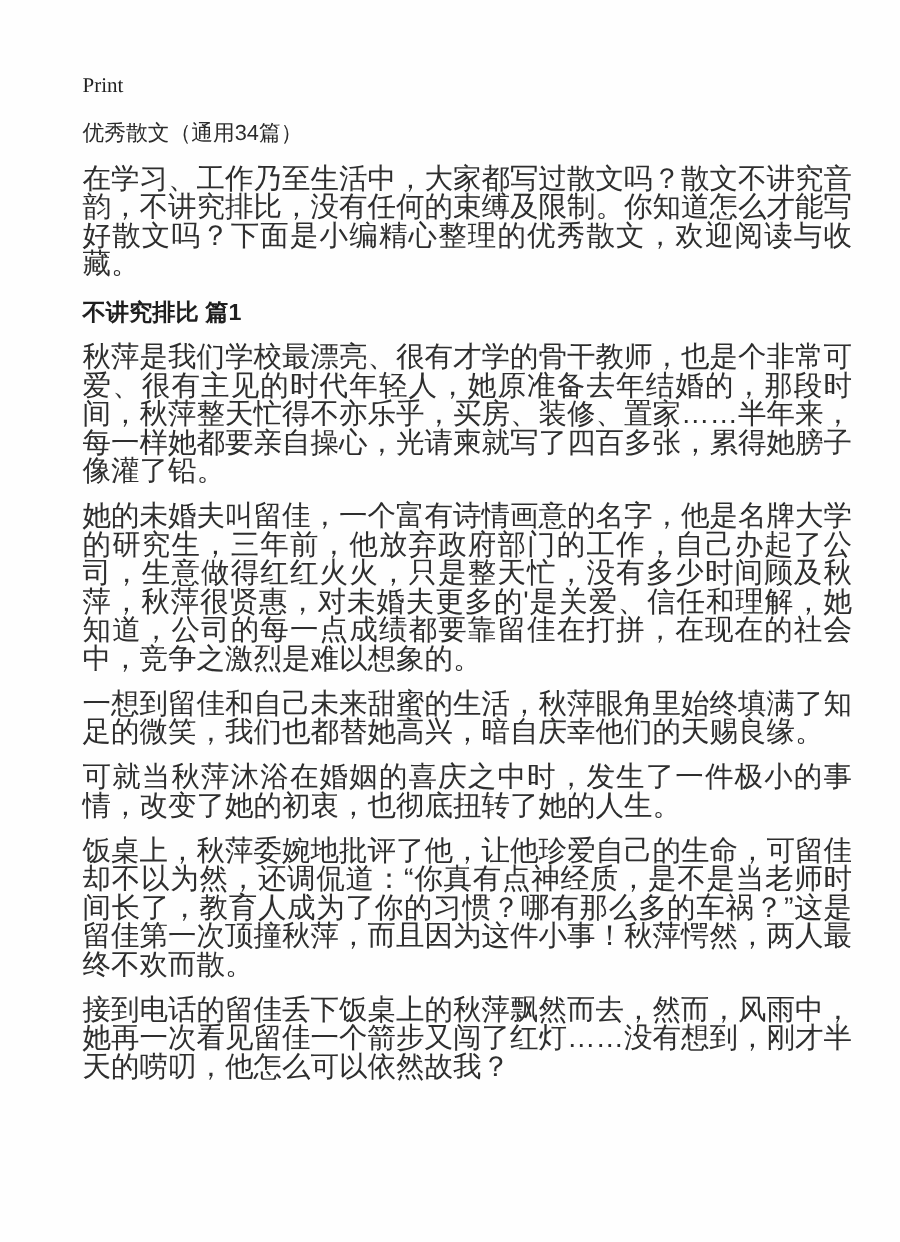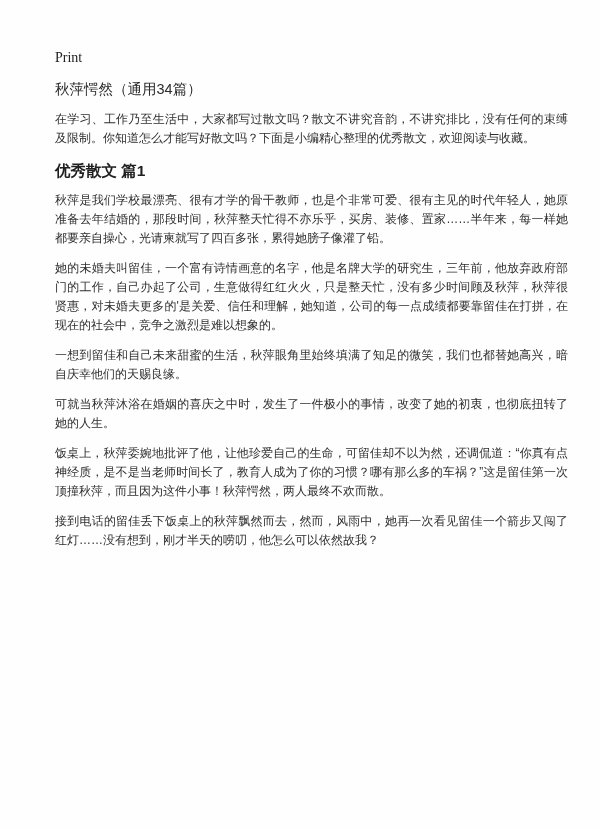--- a/index.html
+++ b/index.html
@@ -35,48 +35,48 @@
     letter-spacing: 2px;
   }
   .subtitle {
     margin-top: 14px;
     font-size: 14.5px;
     line-height: 19px;
     color: #2b2b2b;
   }
   .body-text p {
     margin: 11px 0;
-    font-size: 12px;
+    font-size: 19px;
     line-height: 19px;
     text-align: justify;
     color: #2e2e2e;
   }
   .section-heading {
     margin: 13px 0 11px 0;
     font-size: 15.5px;
     line-height: 19px;
     font-weight: 700;
     color: #1f1f1f;
   }
 </style>
 </head>
 <body>
 
 <div class="page">
 
   <span class="print-label">Print</span>
 
 
-  <div class="subtitle">秋萍愕然（通用34篇）</div>
+  <div class="subtitle">优秀散文（通用34篇）</div>
 
   <div class="body-text">
 
     <p>在学习、工作乃至生活中，大家都写过散文吗？散文不讲究音韵，不讲究排比，没有任何的束缚及限制。你知道怎么才能写好散文吗？下面是小编精心整理的优秀散文，欢迎阅读与收藏。</p>
 
-    <h2 class="section-heading">优秀散文 篇1</h2>
+    <h2 class="section-heading">不讲究排比 篇1</h2>
 
 
     <p>秋萍是我们学校最漂亮、很有才学的骨干教师，也是个非常可爱、很有主见的时代年轻人，她原准备去年结婚的，那段时间，秋萍整天忙得不亦乐乎，买房、装修、置家……半年来，每一样她都要亲自操心，光请柬就写了四百多张，累得她膀子像灌了铅。</p>
 
     <p>她的未婚夫叫留佳，一个富有诗情画意的名字，他是名牌大学的研究生，三年前，他放弃政府部门的工作，自己办起了公司，生意做得红红火火，只是整天忙，没有多少时间顾及秋萍，秋萍很贤惠，对未婚夫更多的'是关爱、信任和理解，她知道，公司的每一点成绩都要靠留佳在打拼，在现在的社会中，竞争之激烈是难以想象的。</p>
 
     <p>一想到留佳和自己未来甜蜜的生活，秋萍眼角里始终填满了知足的微笑，我们也都替她高兴，暗自庆幸他们的天赐良缘。</p>
 
     <p>可就当秋萍沐浴在婚姻的喜庆之中时，发生了一件极小的事情，改变了她的初衷，也彻底扭转了她的人生。</p>
 

